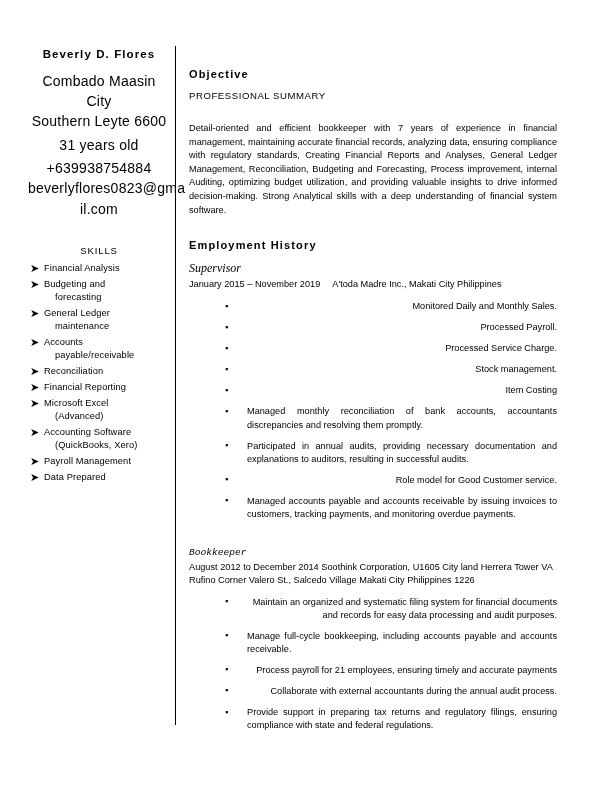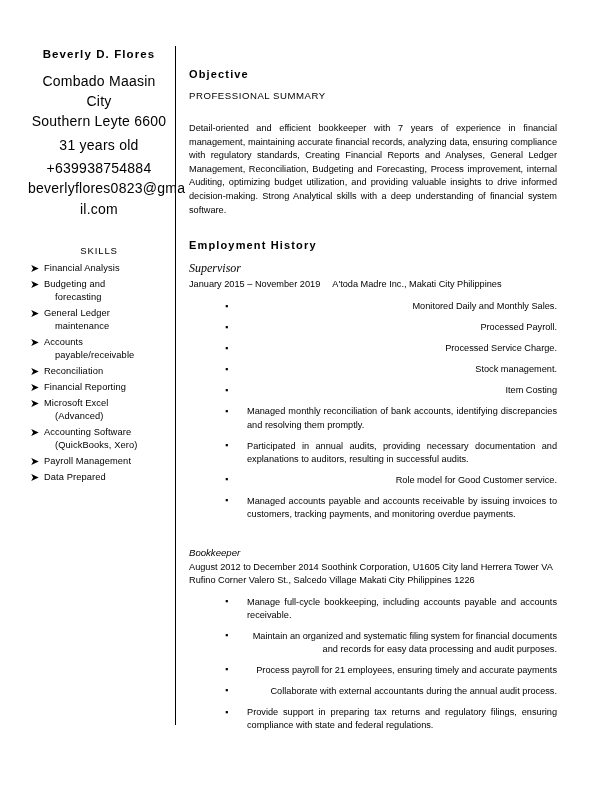--- a/index.html
+++ b/index.html
@@ -137,20 +137,21 @@
   .job-title-serif {
     font-family: "Liberation Serif", serif;
     font-style: italic;
     font-size: 12px;
     margin: 8px 0 2px 0;
   }
   .job-title-sans {
     font-style: italic;
     font-size: 9.6px;
     margin: 0 0 3px 0;
+    font-family: Liberation Mono, monospace;
   }
 
   .job-meta {
     font-size: 9.2px;
     line-height: 1.4;
     margin: 0 0 9px 0;
   }
   .job-meta .gap { display: inline-block; width: 12px; }
 
   .duty-list {
@@ -256,34 +257,34 @@
     <div class="job-block">
       <div class="job-title-serif">Supervisor</div>
       <div class="job-meta"><span>January 2015 – November 2019</span><span class="gap"></span><span>A'toda Madre Inc., Makati City Philippines</span></div>
 
       <ul class="duty-list">
         <li class="duty-item nojust">Monitored Daily and Monthly Sales.</li>
         <li class="duty-item nojust">Processed Payroll.</li>
         <li class="duty-item nojust">Processed Service Charge.</li>
         <li class="duty-item nojust">Stock management.</li>
         <li class="duty-item nojust">Item Costing</li>
-        <li class="duty-item">Managed monthly reconciliation of bank accounts, identifying discrepancies and resolving them promptly.</li>
+        <li class="duty-item">Managed monthly reconciliation of bank accounts, accountants discrepancies and resolving them promptly.</li>
         <li class="duty-item">Participated in annual audits, providing necessary documentation and explanations to auditors, resulting in successful audits.</li>
         <li class="duty-item nojust">Role model for Good Customer service.</li>
         <li class="duty-item">Managed accounts payable and accounts receivable by issuing invoices to customers, tracking payments, and monitoring overdue payments.</li>
       </ul>
     </div>
 
     <div class="job-block second">
       <div class="job-title-sans">Bookkeeper</div>
       <div class="job-meta"><span>August 2012 to December 2014</span> <span>Soothink Corporation, U1605 City land Herrera Tower VA Rufino Corner Valero St., Salcedo Village Makati City Philippines 1226</span></div>
 
       <ul class="duty-list">
+        <li class="duty-item nojust">Maintain an organized and systematic filing system for financial documents and records for easy data processing and audit purposes.</li>
         <li class="duty-item">Manage full-cycle bookkeeping, including accounts payable and accounts receivable.</li>
-        <li class="duty-item nojust">Maintain an organized and systematic filing system for financial documents and records for easy data processing and audit purposes.</li>
         <li class="duty-item nojust">Process payroll for 21 employees, ensuring timely and accurate payments</li>
         <li class="duty-item nojust">Collaborate with external accountants during the annual audit process.</li>
         <li class="duty-item">Provide support in preparing tax returns and regulatory filings, ensuring compliance with state and federal regulations.</li>
       </ul>
     </div>
 
   </div>
 </div>
 
 </body></html>

